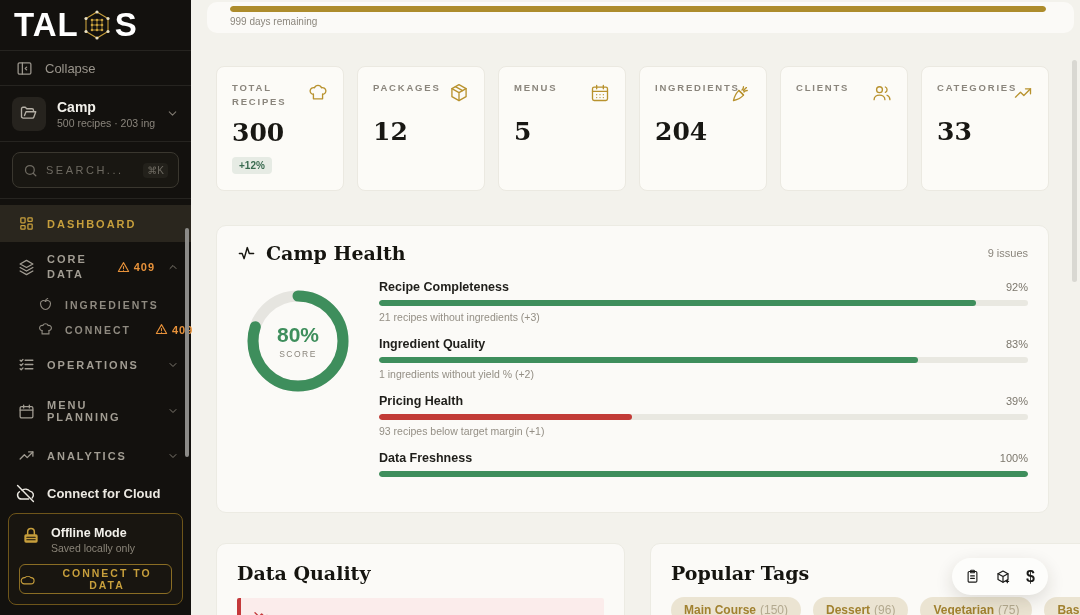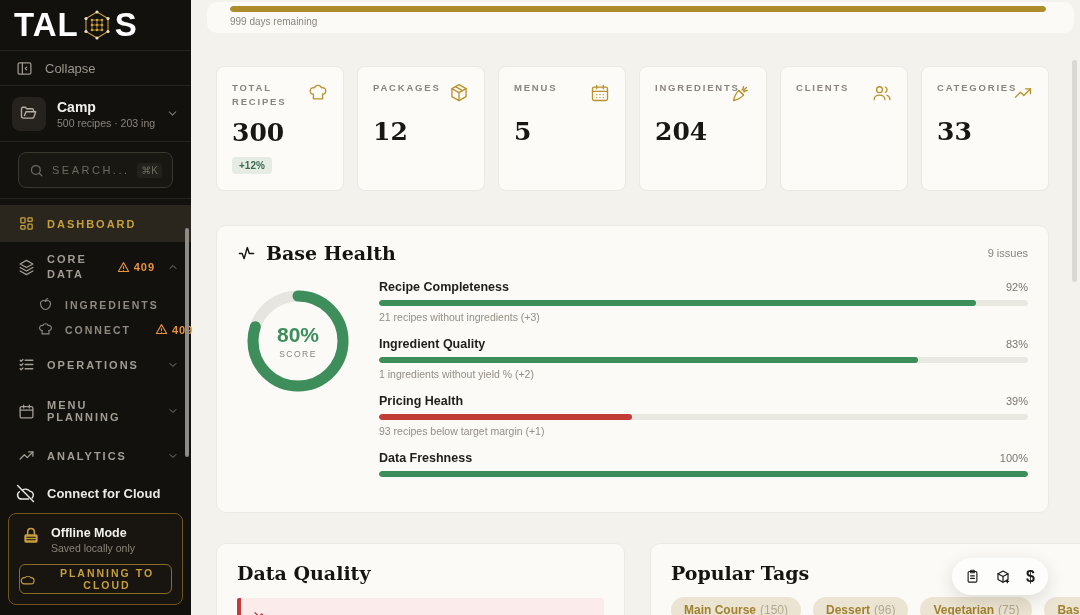--- a/index.html
+++ b/index.html
@@ -16,21 +16,21 @@
   .logo-hex { margin:0 1px; }
   .collapse-row { height:42px; display:flex; align-items:center; gap:12px; padding-left:16px;
                   border-bottom:1px solid #262420; color:#9a958c; font-size:13px; cursor:pointer; }
   .workspace-row { height:68px; display:flex; align-items:center; gap:11px; padding:0 12px 0 12px;
                    border-bottom:1px solid #262420; cursor:pointer; }
   .folder-box { width:34px; height:34px; background:#26231e; border-radius:8px; display:flex;
                 align-items:center; justify-content:center; color:#b5b0a6; flex-shrink:0; }
   .ws-texts { flex:1; min-width:0; }
   .ws-name { color:#f2f0ea; font-size:14px; font-weight:700; }
   .ws-meta { color:#8a857c; font-size:10.5px; margin-top:2px; white-space:nowrap; overflow:hidden; }
-  .search-wrap { padding:10px 18px; border-bottom:1px solid #262420; }
+  .search-wrap { padding:10px 12px; border-bottom:1px solid #262420; }
   .search-box { height:36px; background:#191712; border:1px solid #3a372f; border-radius:8px;
                 display:flex; align-items:center; padding:0 10px; gap:8px; color:#6e6a61; }
   .search-box input { flex:1; background:transparent; border:none; outline:none; color:#cfcabf;
                       font-size:11px; letter-spacing:2.5px; min-width:0; font-family:"Liberation Sans",sans-serif;}
   .search-box input::placeholder { color:#6e6a61; }
   .kbd { font-size:10px; color:#6e6a61; background:#23211b; border-radius:4px; padding:2px 4px; }
 
   .menu { display:flex; flex-direction:column; padding-top:6px; }
   .menu-item { display:flex; align-items:center; gap:12px; padding:10px 12px 10px 18px;
                font-size:11px; letter-spacing:2px; font-weight:700; color:#a29d93; cursor:pointer; }
@@ -336,21 +336,21 @@
           <div class="offline-title">Offline Mode</div>
           <div class="offline-sub">Saved locally only</div>
         </div>
       </div>
       <button class="connect-btn">
         <span>
           <svg width="15" height="15" viewBox="0 0 24 24" fill="none" stroke="#c79f3c" stroke-width="1.8" stroke-linecap="round" stroke-linejoin="round">
             <path d="M17.5 19H7a5 5 0 1 1 .9-9.9A7 7 0 0 1 17.5 9a5 5 0 0 1 0 10z"></path>
           </svg>
         </span>
-        <span>PLANNING TO CLOUD</span>
+        <span>CONNECT TO DATA</span>
       </button>
     </div>
 
     <div class="sidebar-thumb"></div>
   </aside>
 
   <main class="main">
 
     <div class="topbar">
       <div class="progress-track">
@@ -445,21 +445,21 @@
     </div>
 
     <section class="health-card">
       <div class="health-header">
         <div class="health-title-wrap">
           <span>
             <svg width="19" height="19" viewBox="0 0 24 24" fill="none" stroke="#15140f" stroke-width="1.8" stroke-linecap="round" stroke-linejoin="round">
               <path d="M3 12h3.5l2.5 6.5L13 4.5l2.5 7.5H21"></path>
             </svg>
           </span>
-          <span class="serif-title">Base Health</span>
+          <span class="serif-title">Camp Health</span>
         </div>
         <span class="issues">9 issues</span>
       </div>
 
       <div class="health-body">
         <div class="gauge-wrap">
           <svg width="110" height="110" viewBox="0 0 110 110">
             <circle cx="55" cy="55" r="45" fill="none" stroke="#e6e5e0" stroke-width="11"></circle>
             <circle cx="55" cy="55" r="45" fill="none" stroke="#3e8e5c" stroke-width="11" stroke-linecap="round" transform="rotate(-90 55 55)" stroke-dasharray="226.19467105846513 56.54866776461626"></circle>
           </svg>

